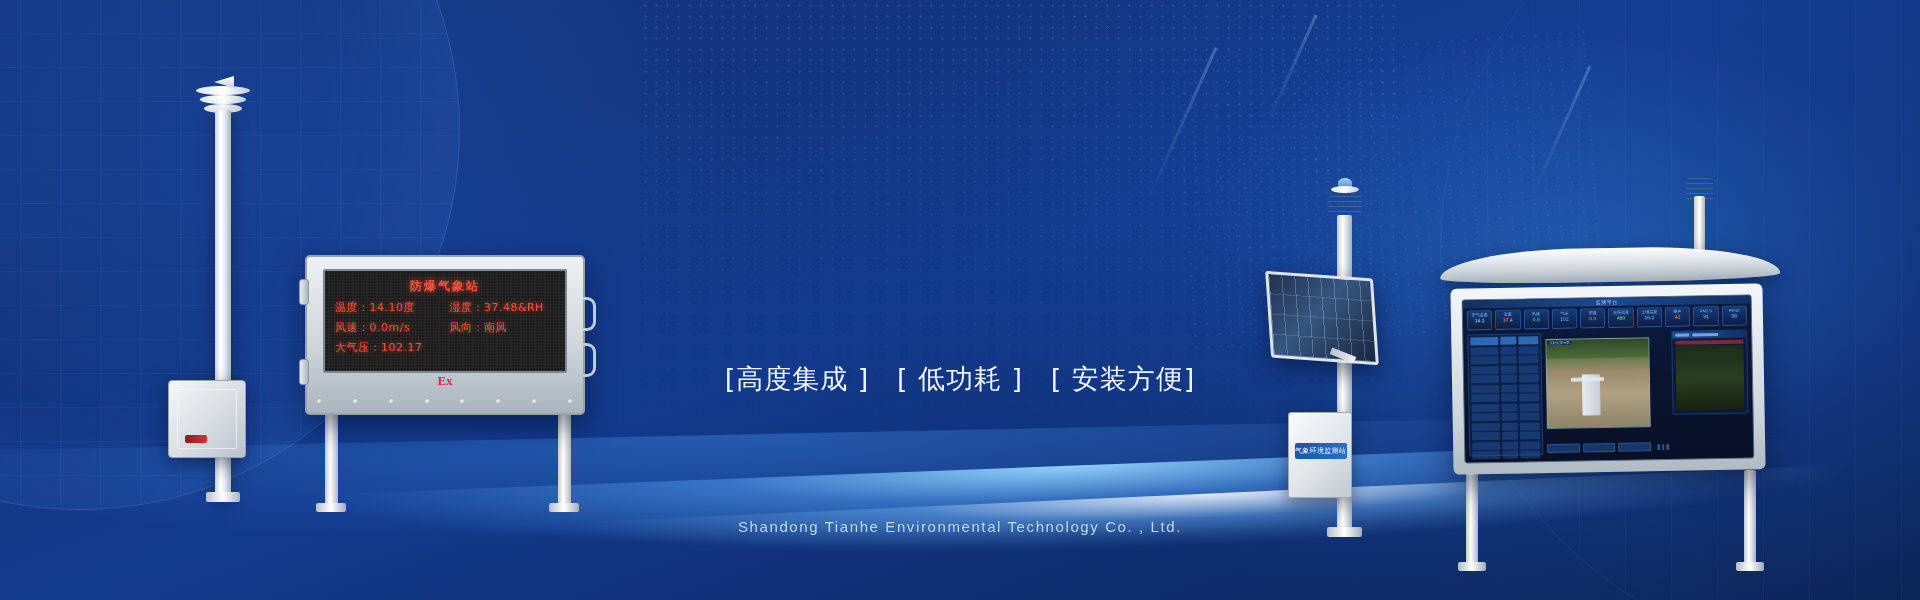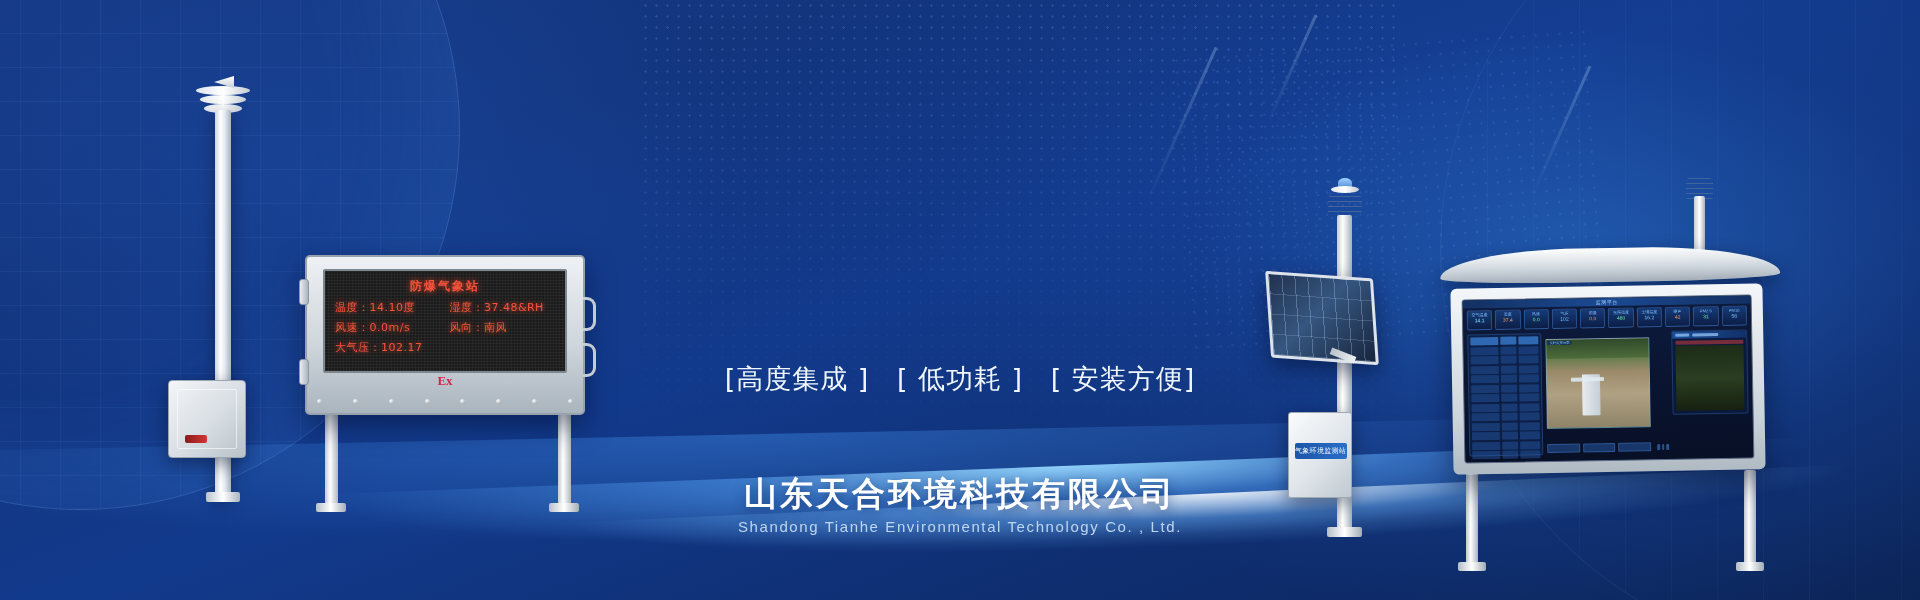--- a/index.html
+++ b/index.html
@@ -480,16 +480,15 @@
 
   <div class="content">
 
 
     <div class="tags row2">
       <span>[高度集成 ]</span>
       <span>[ 低功耗 ]</span>
       <span>[ 安装方便]</span>
     </div>
 
-    <div class="company">山东天合环境科技有限公司</div>
     <div class="company-en">Shandong Tianhe Environmental Technology Co. , Ltd.</div>
   </div>
 </div>
 
 </body></html>

